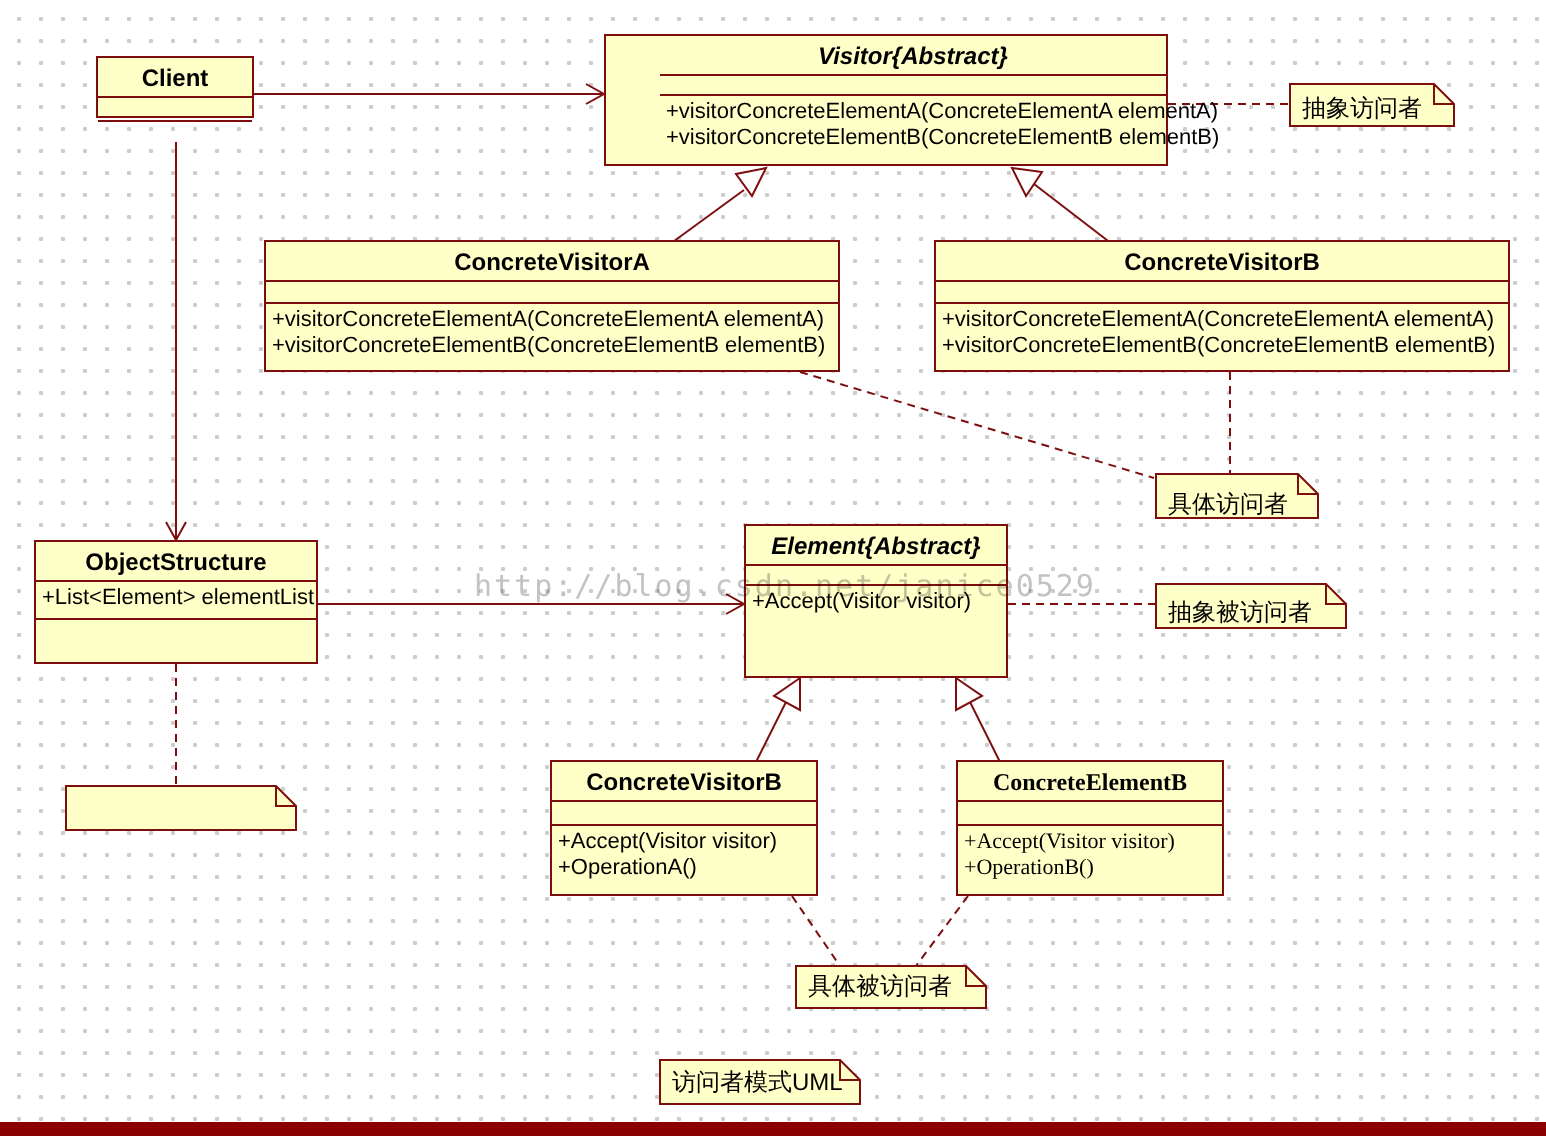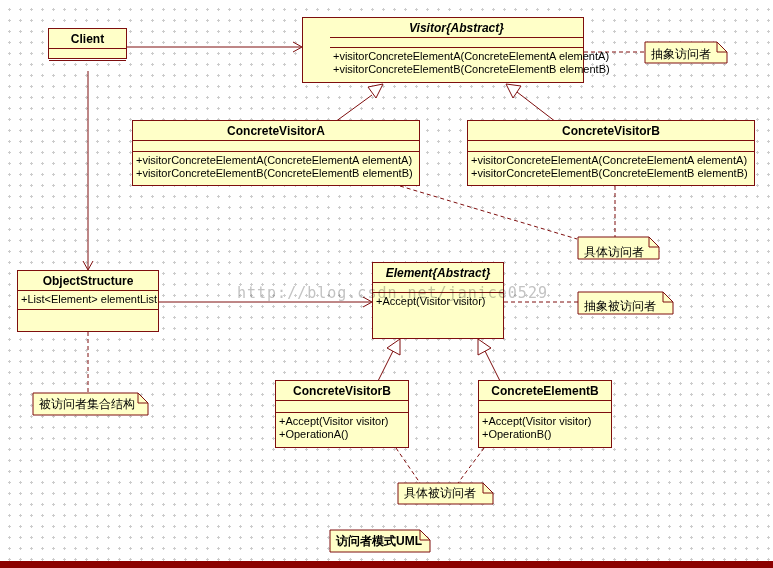--- a/index.html
+++ b/index.html
@@ -164,32 +164,31 @@
 
   <div class="uml-class" style="left:275px;top:380px;width:134px;height:68px;">
     <div class="uml-title">ConcreteVisitorB</div>
     <div class="uml-empty" style="height:11px;"></div>
     <div class="uml-members">
       <div>+Accept(Visitor visitor)</div>
       <div>+OperationA()</div>
     </div>
   </div>
 
-  <div class="uml-class" style="left:478px;top:380px;width:134px;height:68px;">
+  <div class="uml-class" style="left:478px;top:380px;width:134px;height:68px;font-family:Liberation Serif, serif;">
     <div class="uml-title">ConcreteElementB</div>
     <div class="uml-empty" style="height:11px;"></div>
     <div class="uml-members">
       <div>+Accept(Visitor visitor)</div>
       <div>+OperationB()</div>
     </div>
   </div>
 
   <div class="note-label" style="left:645px;top:42px;width:82px;height:24px;">抽象访问者</div>
   <div class="note-label" style="left:578px;top:241px;width:81px;height:22px;">具体访问者</div>
   <div class="note-label" style="left:578px;top:292px;width:95px;height:28px;">抽象被访问者</div>
-  <div class="note-label" style="left:33px;top:393px;width:115px;height:22px;">被访问者集合结构</div>
   <div class="note-label" style="left:398px;top:483px;width:95px;height:21px;">具体被访问者</div>
-  <div class="note-label" style="left:330px;top:530px;width:100px;height:22px;font-weight:bold;">访问者模式UML</div>
+  <div class="note-label" style="left:330px;top:530px;width:100px;height:22px;">访问者模式UML</div>
 
   <div id="watermark">http://blog.csdn.net/janice0529</div>
 
   <div id="bottom-bar"></div>
 </div>
 
 </body></html>

